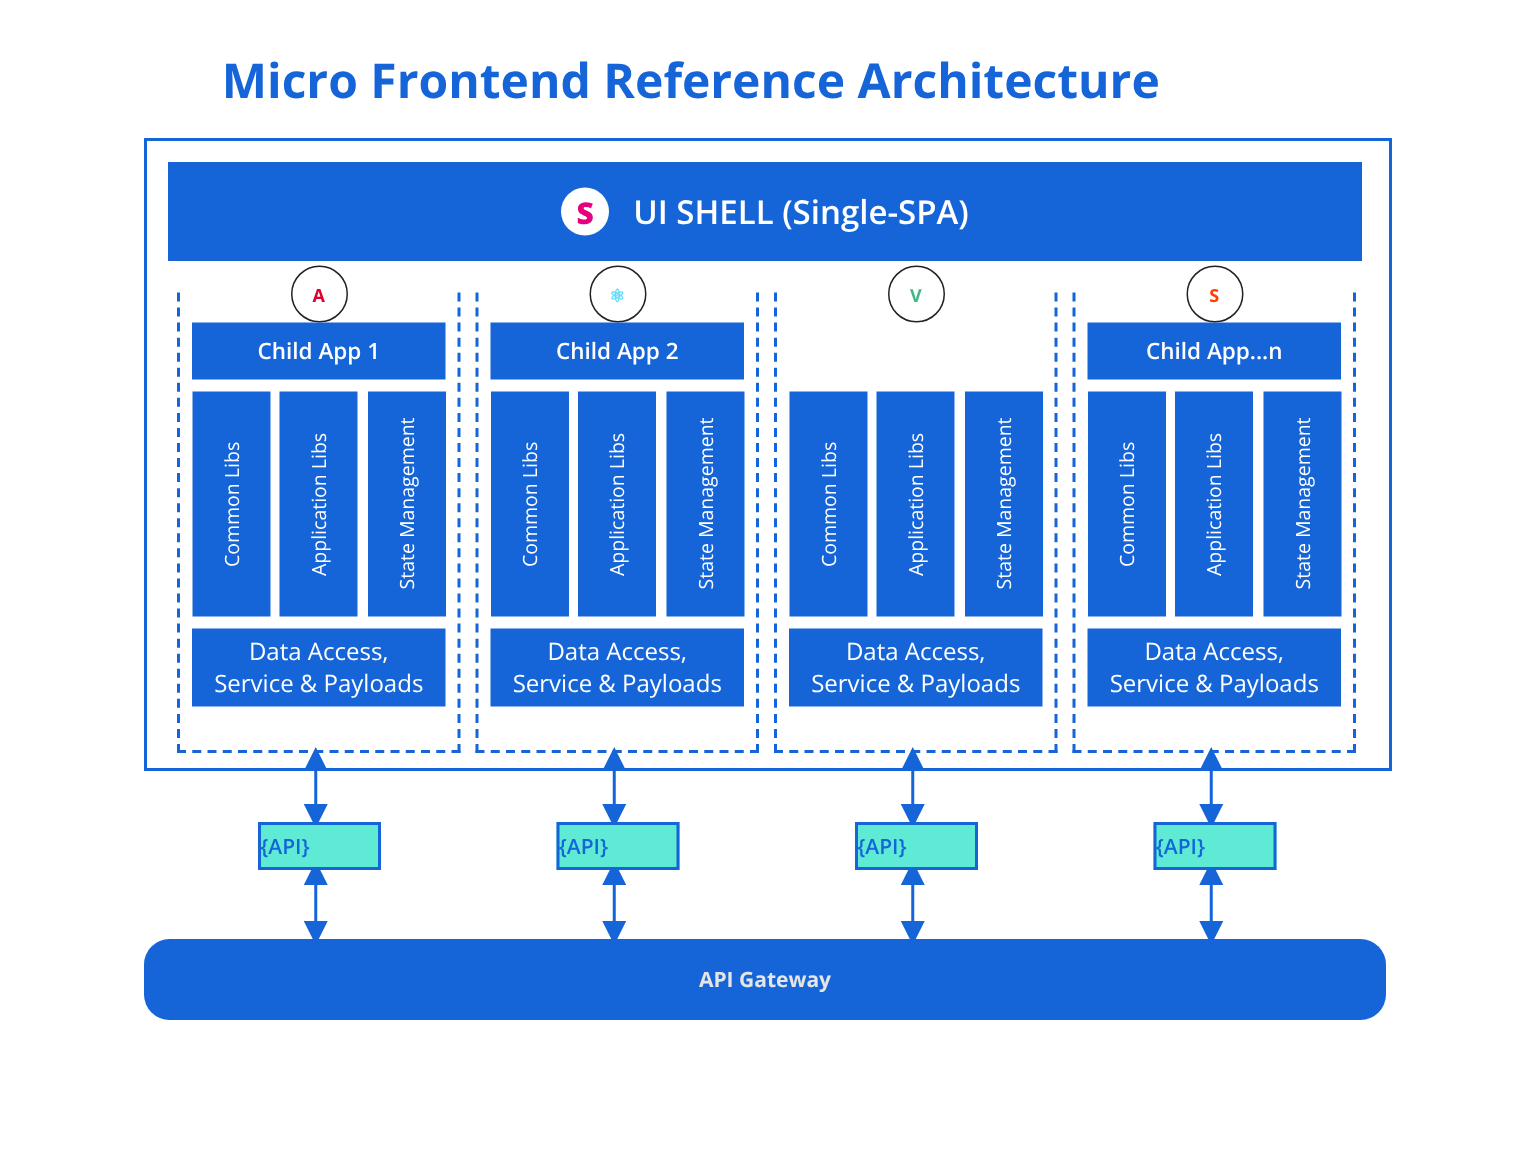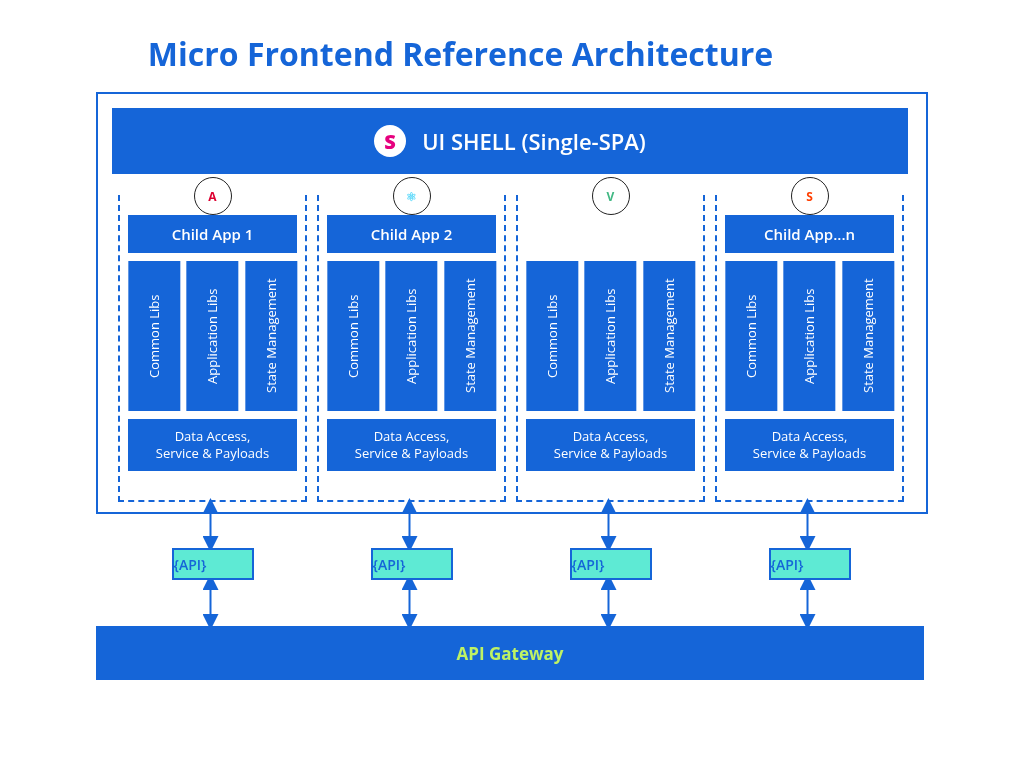--- a/index.html
+++ b/index.html
@@ -132,21 +132,21 @@
     top: 224px;
     left: 8px;
     right: 8px;
     height: 52px;
     background: var(--blue);
     color: #fff;
     display: flex;
     align-items: center;
     justify-content: center;
     text-align: center;
-    font-size: 13px;
+    font-size: 16px;
     line-height: 1.3;
   }
 
   .arrows-layer {
     position: absolute;
     left: 0;
     top: 0;
     width: 1024px;
     height: 768px;
     pointer-events: none;
@@ -167,26 +167,27 @@
     font-weight: 600;
   }
 
   .api-gateway {
     position: absolute;
     left: 96px;
     top: 626px;
     width: 828px;
     height: 54px;
     background: var(--blue);
-    color: #bef264;
-    display: flex;
-    align-items: center;
-    justify-content: center;
-    font-size: 17px;
+    color: #e5e5e5;
+    display: flex;
+    align-items: center;
+    justify-content: center;
+    font-size: 14px;
     font-weight: 700;
+    border-radius: 17px;
   }
 </style>
 </head>
 <body>
 
 <div class="canvas">
 
   <div class="title">Micro Frontend Reference Architecture</div>
 
   <div class="outer-box"></div>

